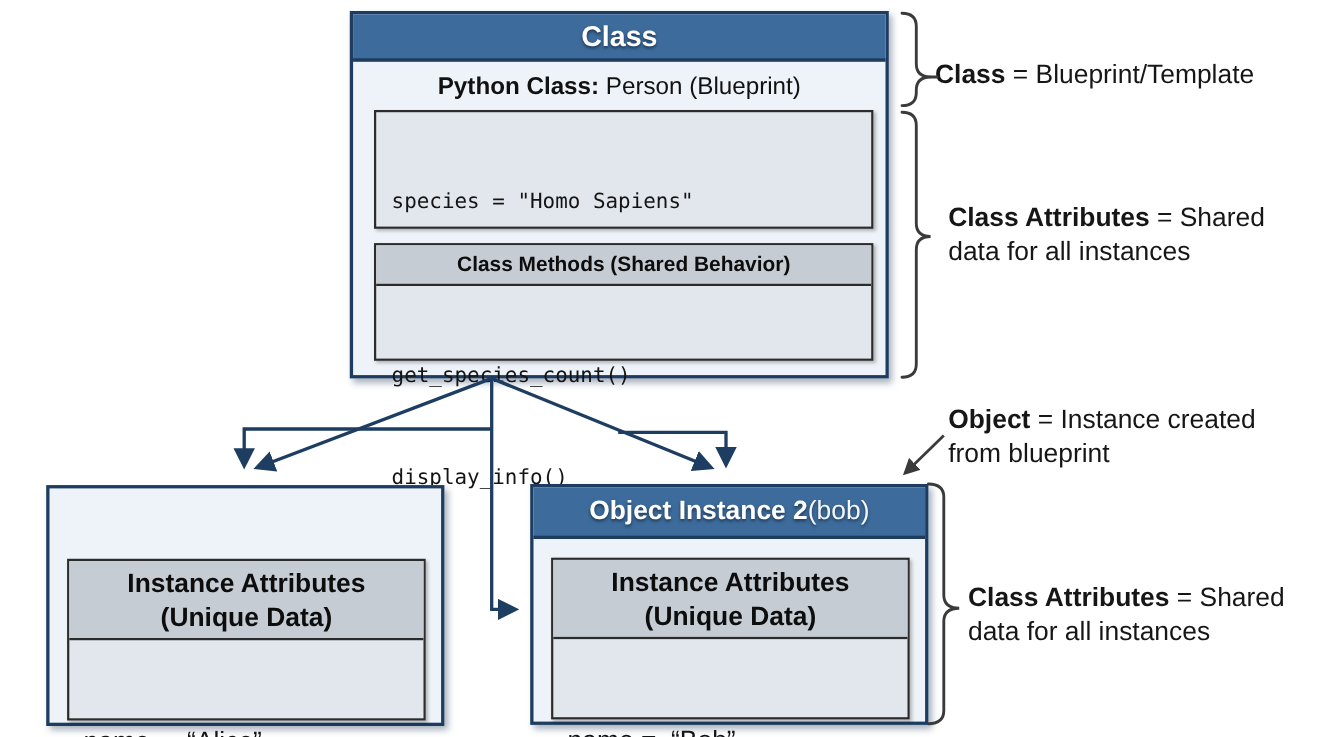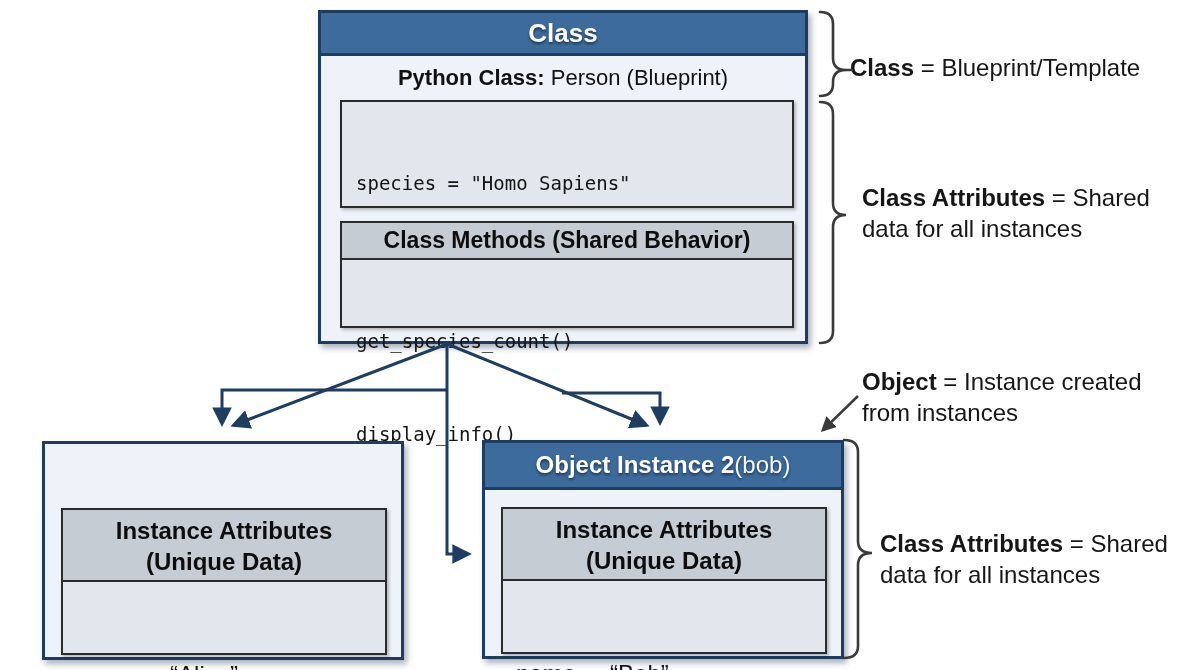--- a/index.html
+++ b/index.html
@@ -53,21 +53,21 @@
   .class-box .blue-header{height:40px;font-size:26px;}
   .class-subtitle{
     position:absolute;left:0;top:43px;width:100%;height:44px;
     display:flex;align-items:center;justify-content:center;font-size:22px;
   }
   .class-subtitle .bold{font-weight:700;white-space:pre;}
   .class-subtitle .rest{white-space:pre;}
   .sec-a{left:19px;top:87px;width:454px;height:108px;}
   .sec-b{left:19px;top:208px;width:454px;height:107px;}
   .sec-a .sec-header{height:36px;line-height:36px;font-size:23px;}
-  .sec-b .sec-header{height:35px;line-height:35px;font-size:23px;}
+  .sec-b .sec-header{height:35px;line-height:35px;font-size:19px;}
   .mono-body{
     font-family:"DejaVu Sans Mono", monospace;font-size:19px;line-height:31px;
     padding:4px 0 0 14px;white-space:pre;
   }
 
   
   .inst-box{width:362px;height:219px;}
   .inst-1{left:42px;top:441px;}
   .inst-2{left:482px;top:440px;}
   .inst-box .blue-header{height:44px;font-size:24px;}
@@ -147,21 +147,21 @@
   <div class="note note-1">
     <span class="bold">Class</span><span class="rest"> = Blueprint/Template</span>
     <div class="rest"></div>
   </div>
   <div class="note note-2">
     <span class="bold">Class Attributes</span><span class="rest"> = Shared</span>
     <div class="rest">data for all instances</div>
   </div>
   <div class="note note-3">
     <span class="bold">Object</span><span class="rest"> = Instance created</span>
-    <div class="rest">from instances</div>
+    <div class="rest">from blueprint</div>
   </div>
   <div class="note note-4">
     <span class="bold">Class Attributes</span><span class="rest"> = Shared</span>
     <div class="rest">data for all instances</div>
   </div>
 
   <svg class="overlay" viewBox="0 0 1200 670">
     <defs>
       <marker id="ah" viewBox="0 0 10 10" refX="8" refY="5" markerWidth="6.5" markerHeight="6.5" orient="auto-start-reverse">
         <path class="ah" d="M0,0 L10,5 L0,10 z"></path>

